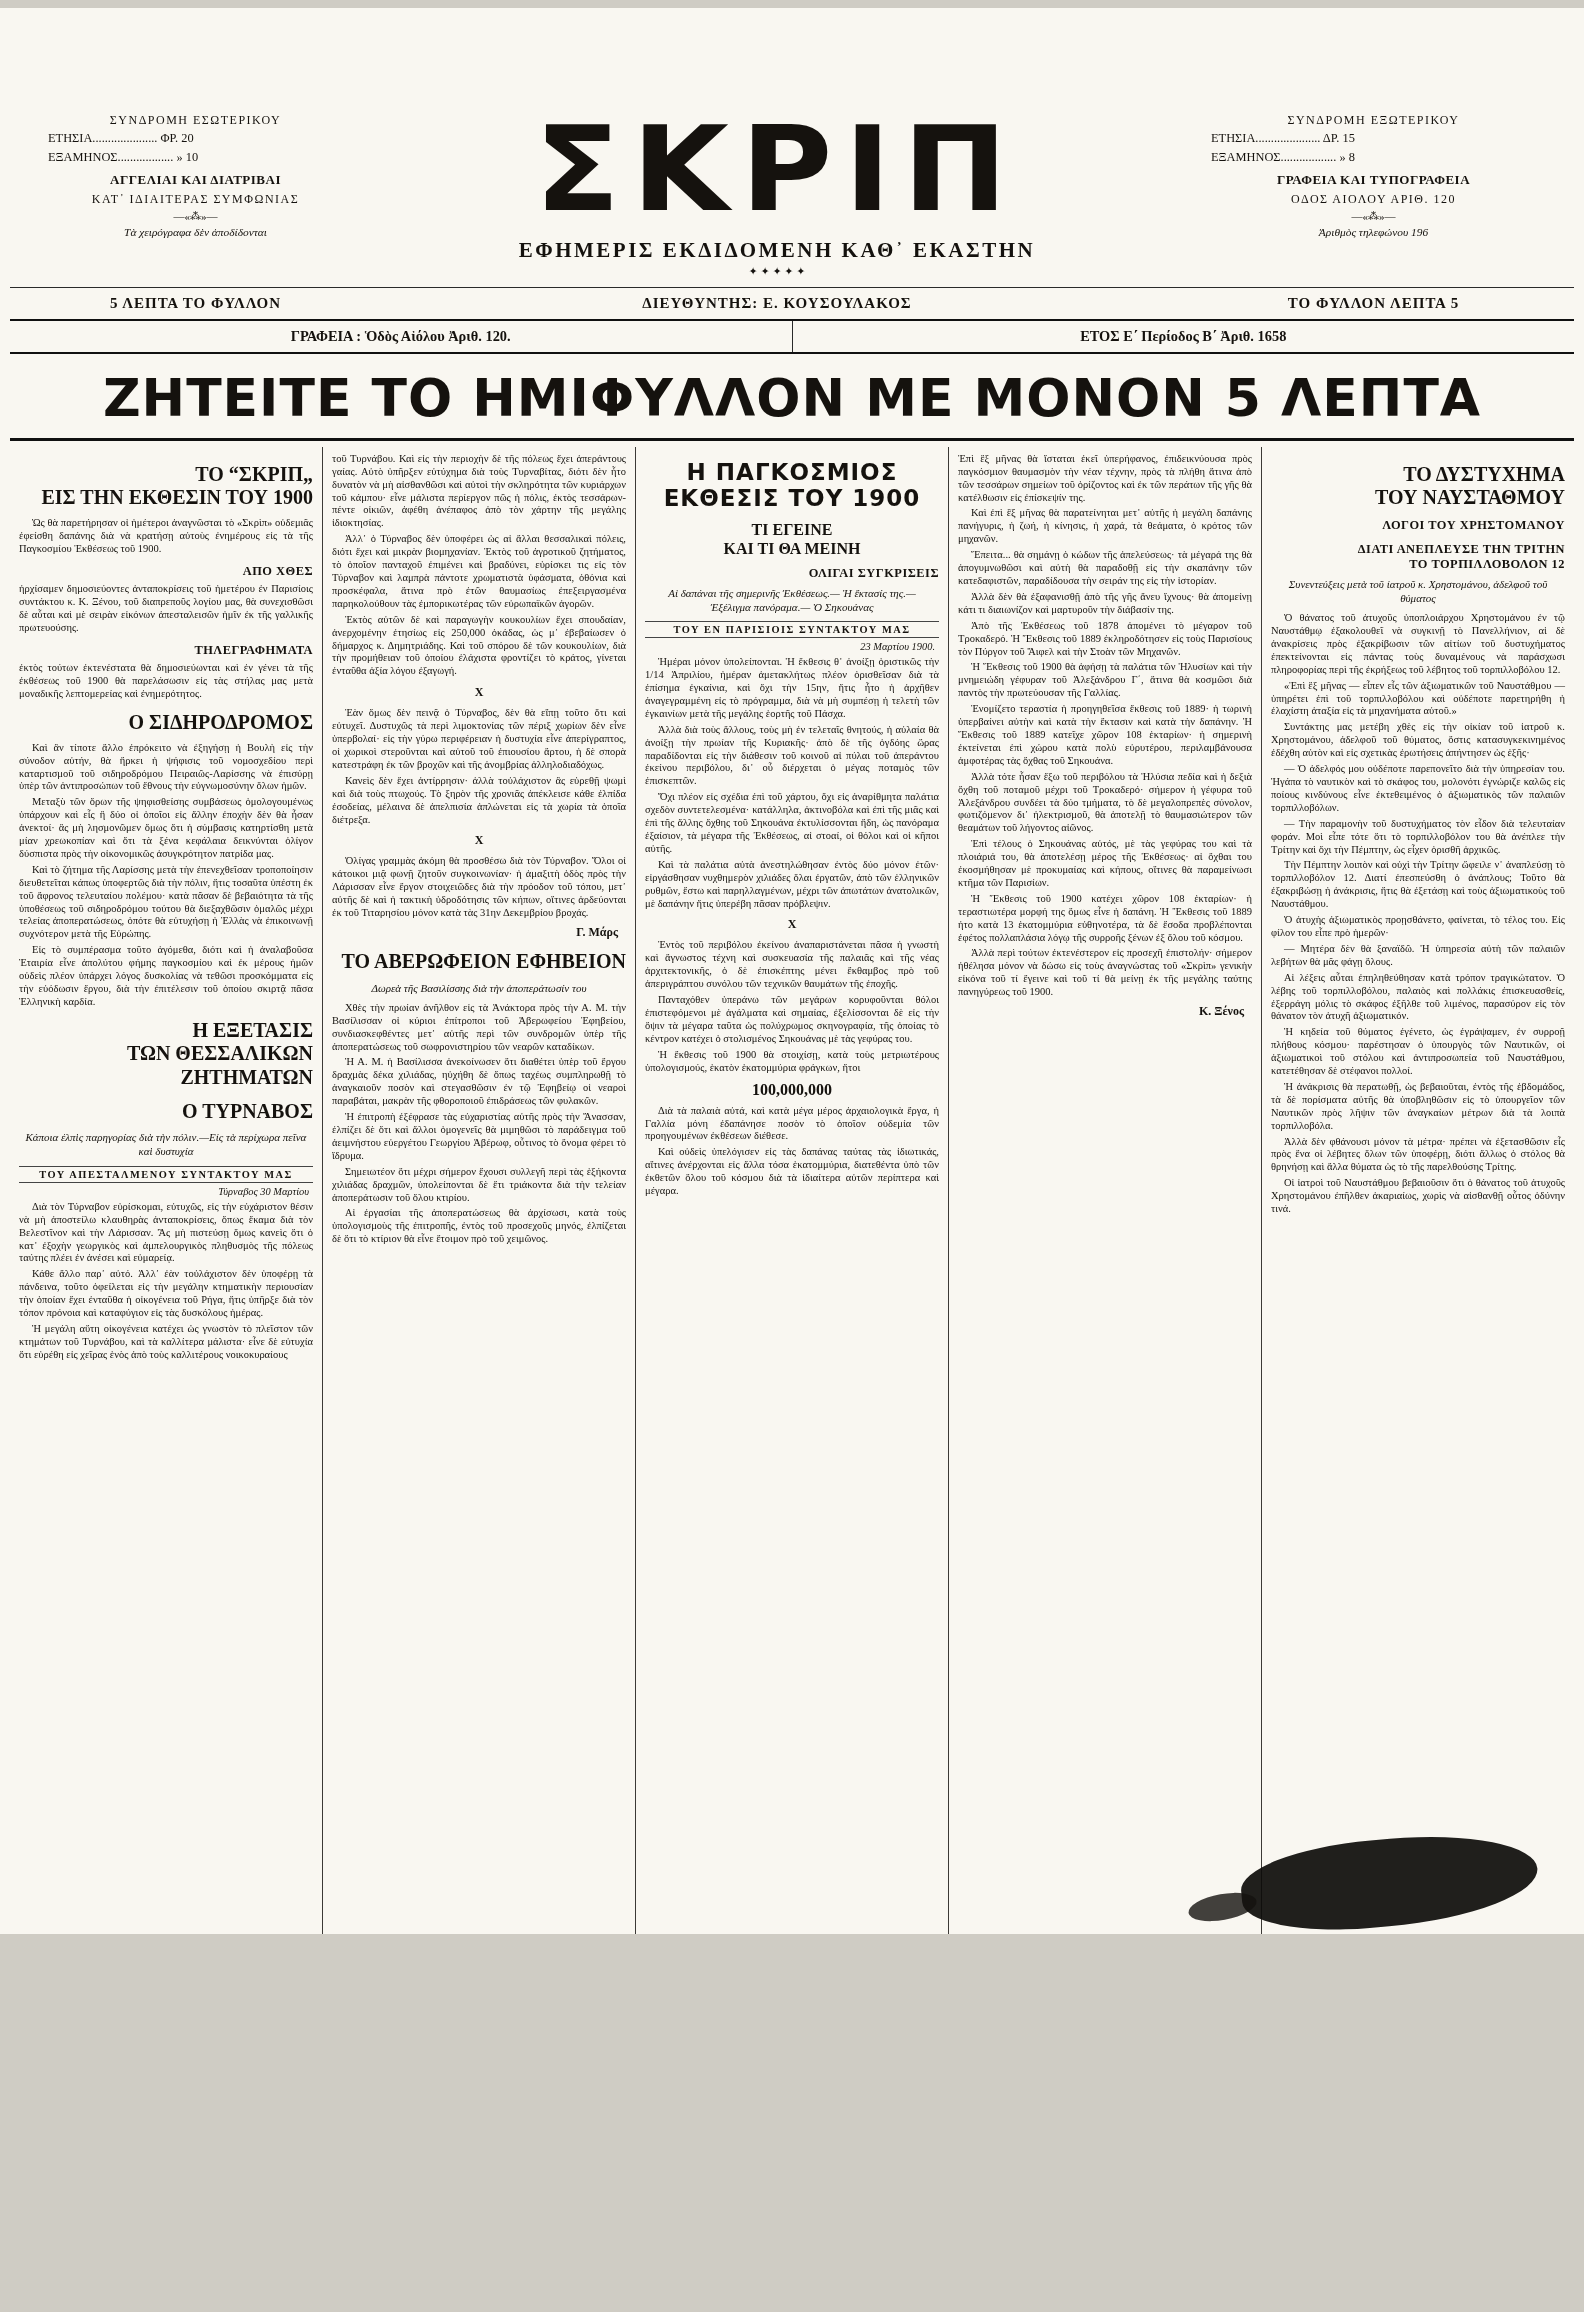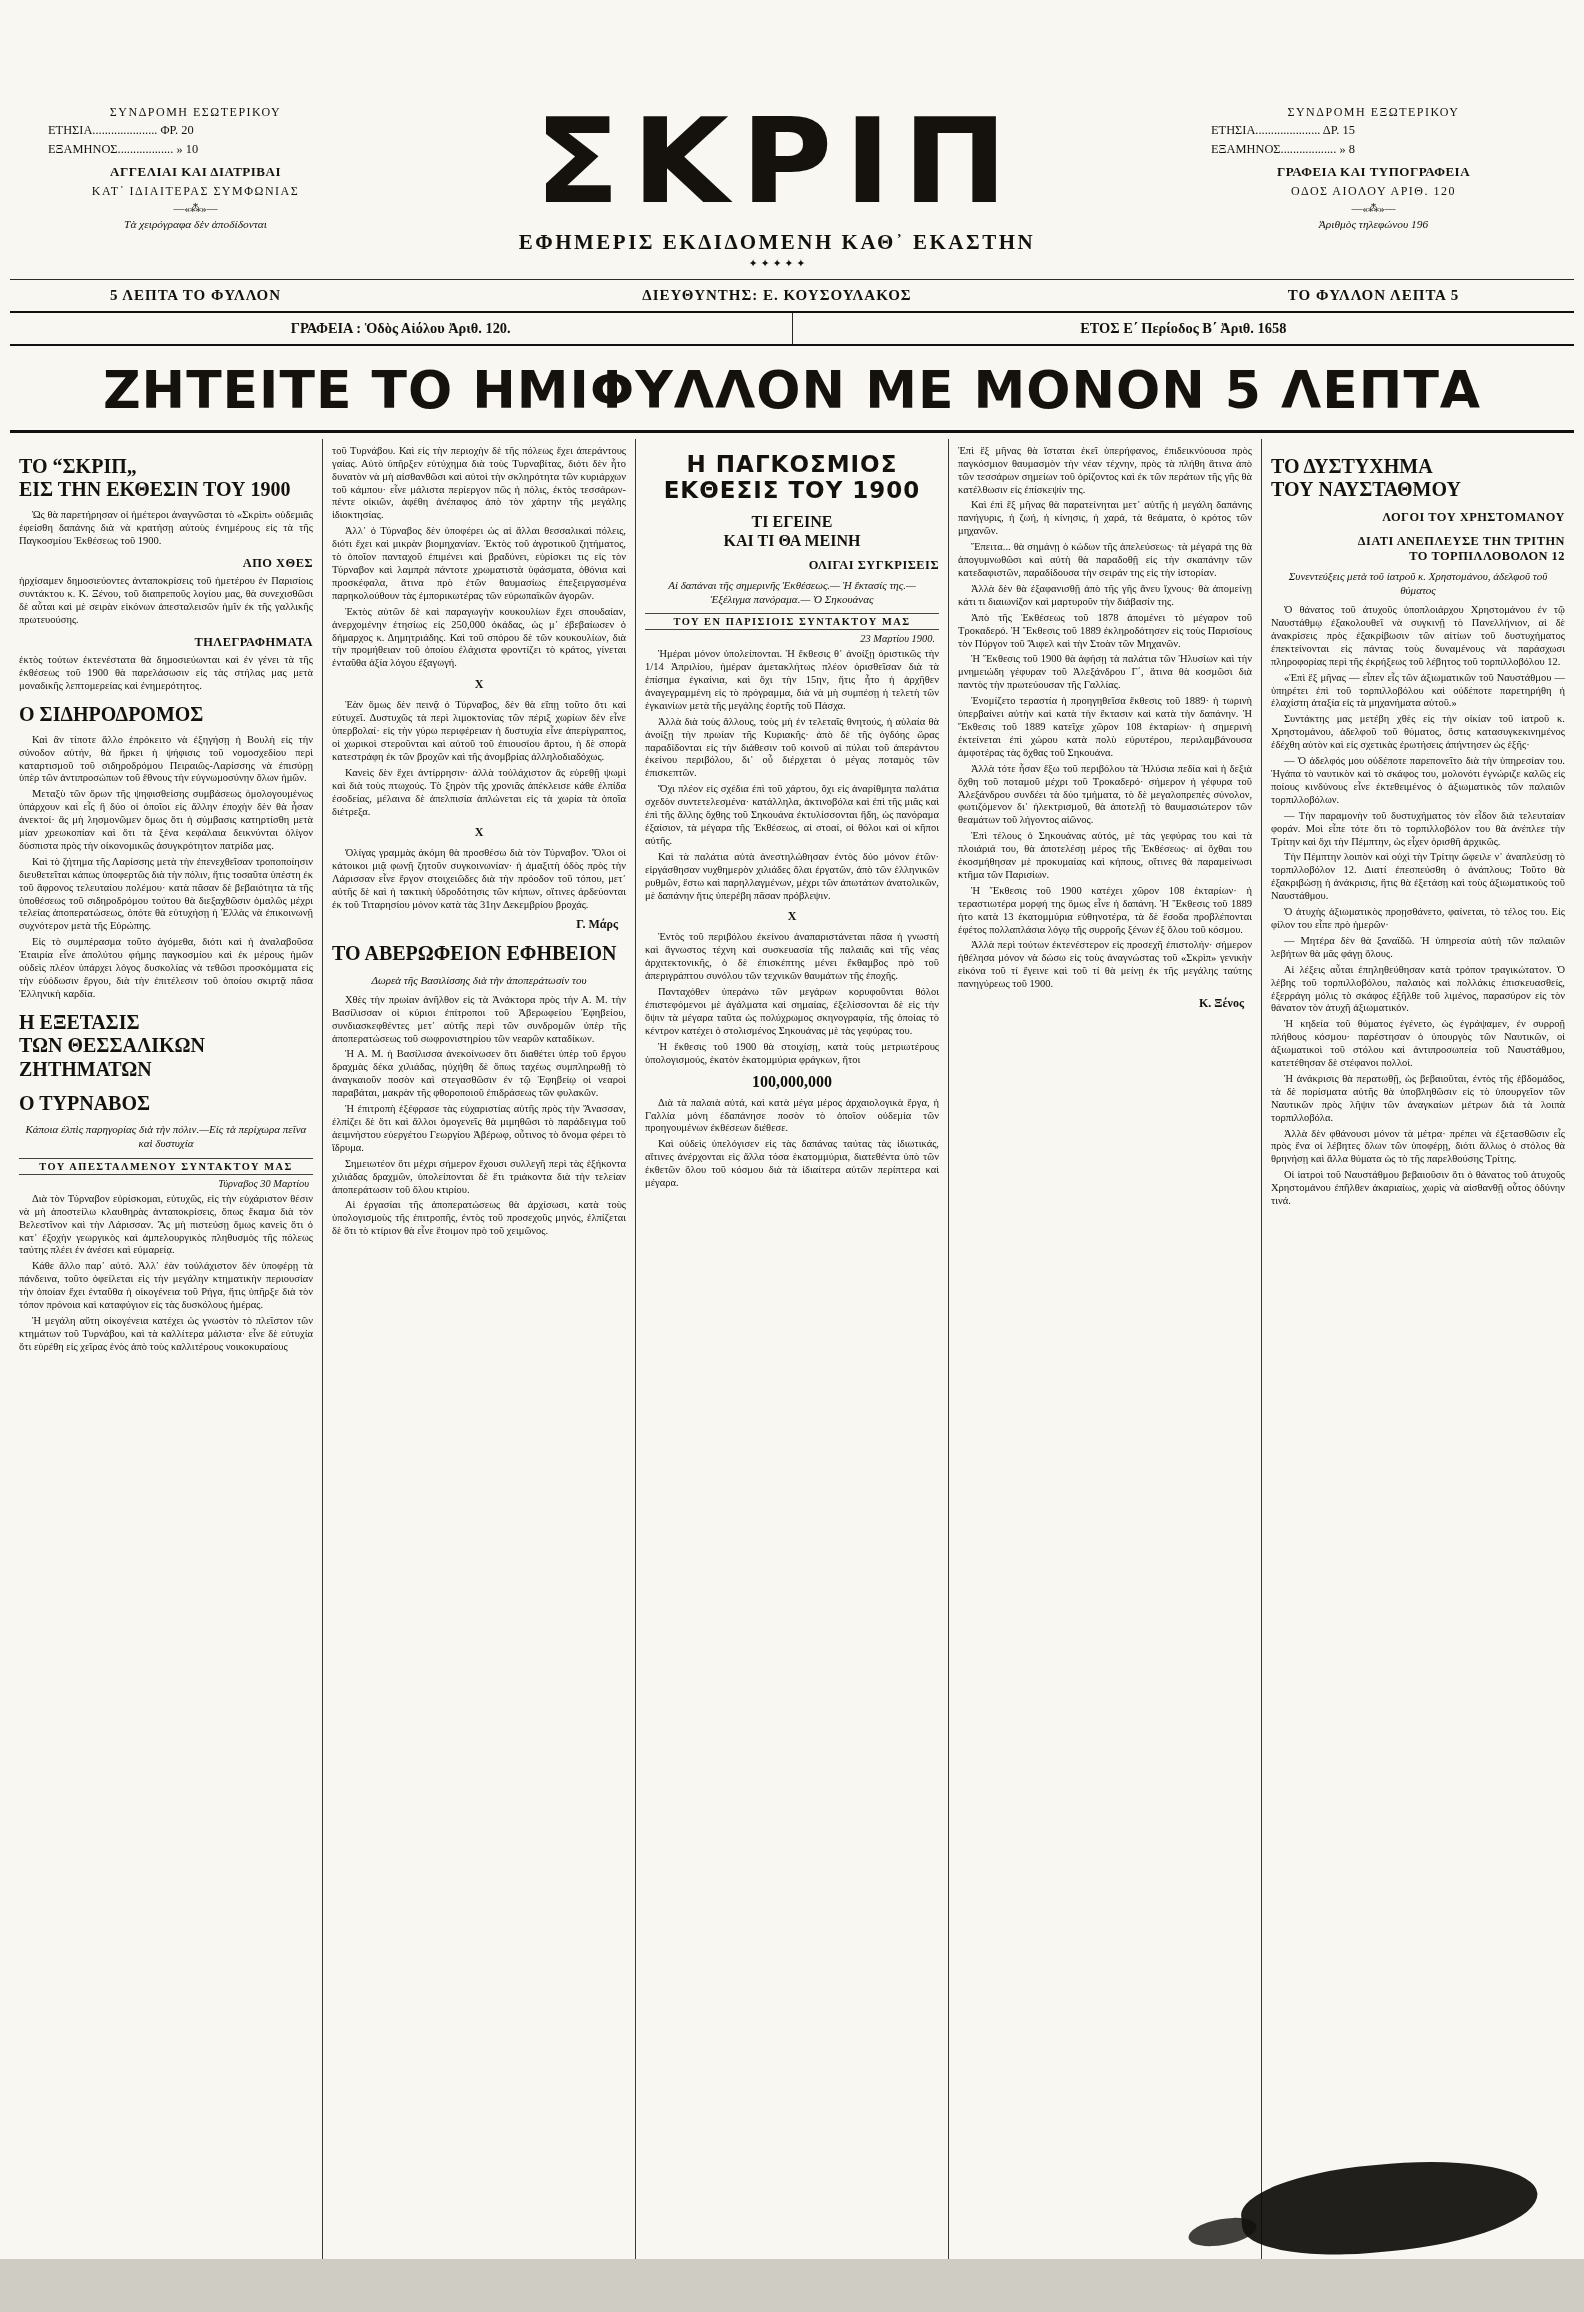--- a/index.html
+++ b/index.html
@@ -1,17 +1,17 @@
 <!DOCTYPE html>
 <html><head>
 <meta charset="utf-8">
 <style>
   *{margin:0;padding:0;box-sizing:border-box}
   html,body{background:#cfccc4}
-  .page{position:relative;width:1584px;height:2259px;margin:0 auto;background:#f9f7f1;color:#15120e;
+  .page{position:relative;width:1584px;height:1926px;margin:8px auto;background:#f9f7f1;color:#15120e;
         font-family:"Liberation Serif","DejaVu Serif",serif;overflow:hidden}
   
   .mast{display:grid;grid-template-columns:307px 1fr 337px;gap:24px;padding:103px 42px 0 42px;align-items:start}
   .mbox{text-align:center;line-height:1.5}
   .mbox .hdr{font-size:12px;letter-spacing:1.5px}
   .mbox .row{text-align:left;font-size:12.4px;padding:0 6px}
   .mbox .strong{font-weight:bold;font-size:13px;letter-spacing:0.5px;margin-top:4px}
   .mbox .note{font-size:11.4px;font-style:italic}
   .orn{font-size:11px;line-height:1.1;margin:2px 0;text-align:center}
   .logo{font-family:"DejaVu Sans","Liberation Sans",sans-serif;font-weight:900;font-size:125px;line-height:.95;
@@ -30,21 +30,21 @@
           white-space:nowrap}
   
   .columns{display:flex;align-items:stretch;margin:6px 10px 0;height:1859px;overflow:hidden}
   .col{flex:1 1 0;padding:6px 9px 0;overflow:hidden;border-left:1px solid #3c3a36}
   .col:first-child{border-left:none}
   .b{margin-bottom:3px}
   .b-para,.b-para0{font-size:10.5px;line-height:1.23;text-align:justify}
   .b-para{text-indent:13px}
   .b-t1{font-family:"DejaVu Sans","Liberation Sans",sans-serif;font-weight:900;font-size:23px;line-height:1.15;
         text-align:center;margin:6px 0 8px;white-space:pre-line;letter-spacing:1px}
-  .b-t2{font-weight:bold;font-size:20px;line-height:1.18;text-align:left;margin:10px 0 7px;white-space:pre-line}
+  .b-t2{font-weight:bold;font-size:20px;line-height:1.18;text-align:right;margin:10px 0 7px;white-space:pre-line}
   .b-t4{font-weight:bold;font-size:16px;line-height:1.2;text-align:center;margin:6px 0 5px;white-space:pre-line}
   .b-t3{font-weight:bold;font-size:12.4px;line-height:1.25;text-align:right;margin:8px 0 4px;white-space:pre-line;letter-spacing:0.5px}
   .b-deck{font-style:italic;font-size:11px;line-height:1.3;text-align:center;margin:4px 6px 7px;white-space:pre-line}
   .b-kick{font-weight:bold;font-size:10.4px;text-align:center;letter-spacing:1.5px;margin:6px 0 3px;
           border-top:1px solid #444;border-bottom:1px solid #444;padding:2px 0}
   .b-date{font-style:italic;font-size:10.4px;text-align:right;margin:3px 4px 4px}
   .b-x{text-align:center;font-size:12px;font-weight:bold;margin:7px 0}
   .b-sig{font-weight:bold;font-size:12px;text-align:right;margin:5px 8px 9px}
   
   .smudge{position:absolute;right:46px;bottom:8px;width:297px;height:87px;background:#0d0c0a;border-radius:48% 52% 55% 45%;

